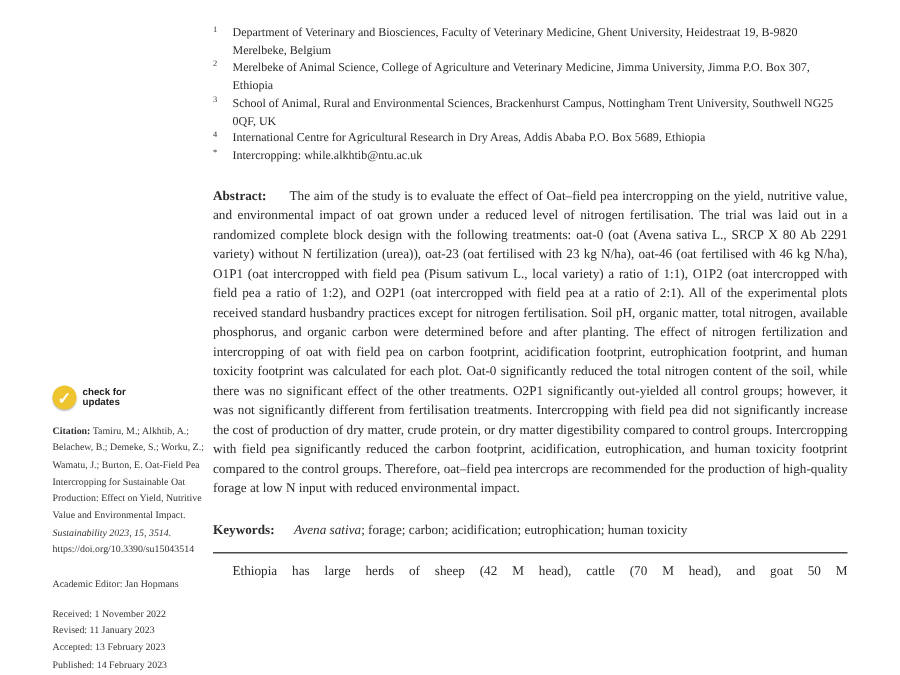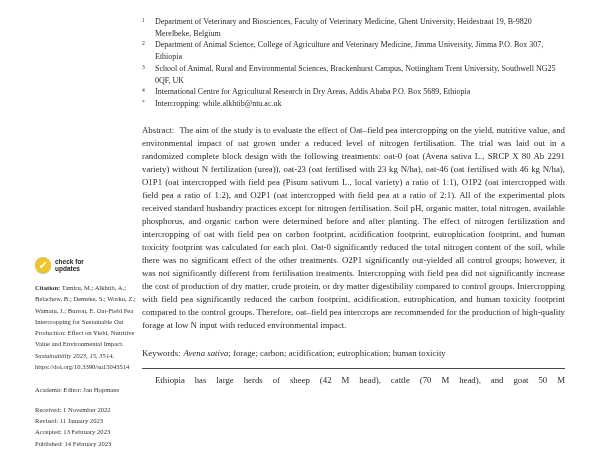--- a/index.html
+++ b/index.html
@@ -25,21 +25,21 @@
 
   
   .main{position:absolute;left:142px;top:0;width:423px;}
   .affs{margin-top:16px;font-size:8px;line-height:11.7px;}
   .aff-row{display:flex;}
   .aff-marker{flex:0 0 13px;font-size:5.6px;position:relative;top:-1px;text-align:left;}
   .aff-text{flex:1;}
   .email{color:#2b2b2b;text-decoration:none;}
 
   .abstract{margin:14px 0 0 0;font-size:8.8px;line-height:13px;text-align:justify;}
-  .lbl{font-weight:normal;margin-right:3px;}
+  .lbl{font-weight:bold;margin-right:13px;}
   .keywords{margin:15px 0 0 0;font-size:8.8px;line-height:13px;}
   .kw-italic{font-style:italic;}
 
   .rule{margin:8px 0 0 0;border:none;border-top:1.6px solid #4a4a4a;width:100%;}
 
   .section-heading{margin:21px 0 0 0;font-size:9.2px;font-weight:bold;color:#222222;}
   .intro{margin:5px 0 0 0;font-size:8.8px;line-height:13px;text-indent:13px;
          text-align:justify;text-align-last:justify;}
 </style>
 </head>
@@ -77,21 +77,21 @@
 
   <main class="main">
 
     <div class="affs">
       <div class="aff-row">
         <span class="aff-marker">1</span>
         <span class="aff-text">Department of Veterinary and Biosciences, Faculty of Veterinary Medicine, Ghent University, Heidestraat 19, B-9820 Merelbeke, Belgium</span>
       </div>
       <div class="aff-row">
         <span class="aff-marker">2</span>
-        <span class="aff-text">Department of Animal Science, College of Agriculture and Veterinary Medicine, Jimma University, Jimma P.O. Box 307, Ethiopia</span>
+        <span class="aff-text">Merelbeke of Animal Science, College of Agriculture and Veterinary Medicine, Jimma University, Jimma P.O. Box 307, Ethiopia</span>
       </div>
       <div class="aff-row">
         <span class="aff-marker">3</span>
         <span class="aff-text">School of Animal, Rural and Environmental Sciences, Brackenhurst Campus, Nottingham Trent University, Southwell NG25 0QF, UK</span>
       </div>
       <div class="aff-row">
         <span class="aff-marker">4</span>
         <span class="aff-text">International Centre for Agricultural Research in Dry Areas, Addis Ababa P.O. Box 5689, Ethiopia</span>
       </div>
       <div class="aff-row">

